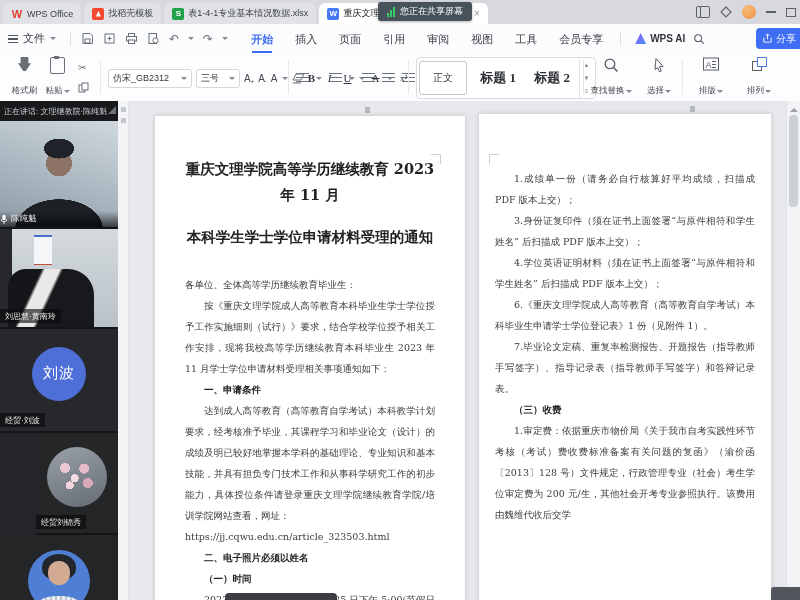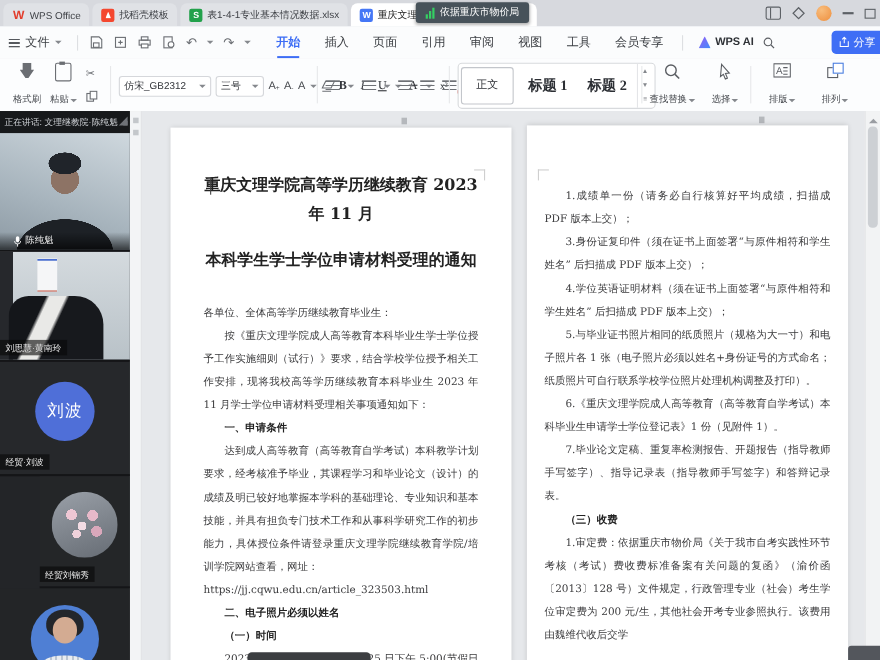--- a/index.html
+++ b/index.html
@@ -115,21 +115,21 @@
   .banner{height:20px;background:#17191b;display:flex;align-items:center;font-size:8px;color:#cdd0d4;
     padding:0 4px;white-space:nowrap;overflow:hidden;position:relative;}
   .expand{position:absolute;right:2px;top:5px;width:0;height:0;border:4px solid transparent;border-right-color:#6f7277;border-bottom-color:#6f7277;}
   .tile{position:relative;border-bottom:2px solid #141517;overflow:hidden;}
   .v1{height:106px;background:
       radial-gradient(ellipse 15px 10px at 50% 26%,#20242a 0 99%,transparent 100%),
       radial-gradient(circle 13px at 50% 40%,#8d7365 0 99%,transparent 100%),
       radial-gradient(ellipse 44px 30px at 50% 102%,#1d2126 0 99%,transparent 100%),
       linear-gradient(200deg,#cfd8de 0%,#a7b4bd 60%,#8d9aa4 100%);}
   .vstrip{position:absolute;left:0;right:0;bottom:0;height:16px;background:linear-gradient(transparent,rgba(0,0,0,.65));
-    display:flex;align-items:center;gap:3px;padding:0 12px;font-size:8.5px;color:#f0f0f0;}
+    display:flex;align-items:center;gap:3px;padding:0 0;font-size:8.5px;color:#f0f0f0;}
   .v2{height:98px;background:linear-gradient(90deg,#26282c 0 12px,transparent 12px),linear-gradient(#d4dade,#b9c2c8);}
   .poster{position:absolute;left:34px;top:6px;width:18px;height:30px;background:#f5f6f7;
     box-shadow:inset 0 2px 0 #4a6fd0, inset 0 -1px 0 #c2513e;}
   .person2{position:absolute;left:8px;bottom:0;width:86px;height:58px;border-radius:18px 26px 0 0;
     background:linear-gradient(115deg,#14161a 30%,#e9e9e7 33% 46%,#17191d 49%);}
   .vlabel{position:absolute;left:0;bottom:4px;background:rgba(8,8,8,.62);color:#e8e8e8;font-size:8px;
     padding:1.5px 5px;display:flex;align-items:center;gap:3px;white-space:nowrap;}
   .t3{height:102px;background:#26282b;}
   .avatar-big{position:absolute;left:50%;top:44%;transform:translate(-50%,-50%);border-radius:50%;
     display:flex;align-items:center;justify-content:center;}
@@ -185,21 +185,21 @@
       <span class="ic-min"></span>
       <span class="ic-restore"></span>
     </div>
   </div>
   <div class="toast">
     <span class="bars">
         <i></i>
         <i></i>
         <i></i>
       </span>
-    <span>依据重庆市物价局</span>
+    <span>您正在共享屏幕</span>
   </div>
 
   <div class="menubar">
     <div class="filebtn">
       <span class="hamb"></span>
       <span>文件</span>
       <span class="car"></span>
     </div>
     <span class="msep"></span>
     <div class="qicons">
@@ -437,21 +437,20 @@
 
     </div>
   </div>
 
   <div class="page page2">
     <span class="cmark cm-tl" style="left:10px;top:40px"></span>
     <div>
       <p class="ind">1.成绩单一份（请务必自行核算好平均成绩，扫描成 PDF 版本上交）；</p>
       <p class="ind">3.身份证复印件（须在证书上面签署“与原件相符和学生姓名” 后扫描成 PDF 版本上交）；</p>
       <p class="ind">4.学位英语证明材料（须在证书上面签署“与原件相符和学生姓名” 后扫描成 PDF 版本上交）；</p>
-      <p class="ind">5.与毕业证书照片相同的纸质照片（规格为大一寸）和电子照片各 1 张（电子照片必须以姓名+身份证号的方式命名；纸质照片可自行联系学校学位照片处理机构调整及打印）。</p>
       <p class="ind">6.《重庆文理学院成人高等教育（高等教育自学考试）本科毕业生申请学士学位登记表》1 份（见附件 1）。</p>
       <p class="ind">7.毕业论文定稿、重复率检测报告、开题报告（指导教师手写签字）、指导记录表（指导教师手写签字）和答辩记录表。</p>
       <p class="ind b">（三）收费</p>
       <p class="ind">1.审定费：依据重庆市物价局《关于我市自考实践性环节考核（考试）费收费标准备案有关问题的复函》（渝价函〔2013〕128 号）文件规定，行政管理专业（社会）考生学位审定费为 200 元/生，其他社会开考专业参照执行。该费用由魏维代收后交学</p>
     </div>
   </div>
 
   <div class="vscroll">
     <div class="vup"></div>
     <div class="vthumb"></div>

